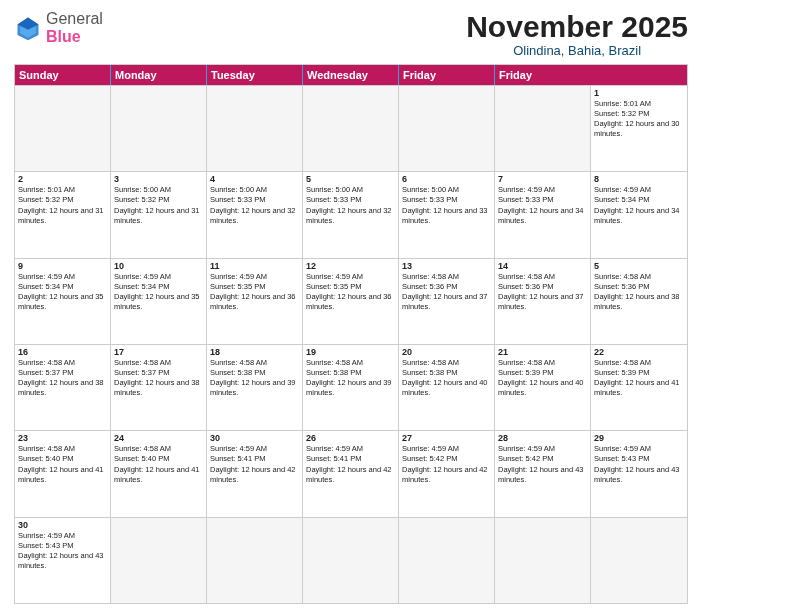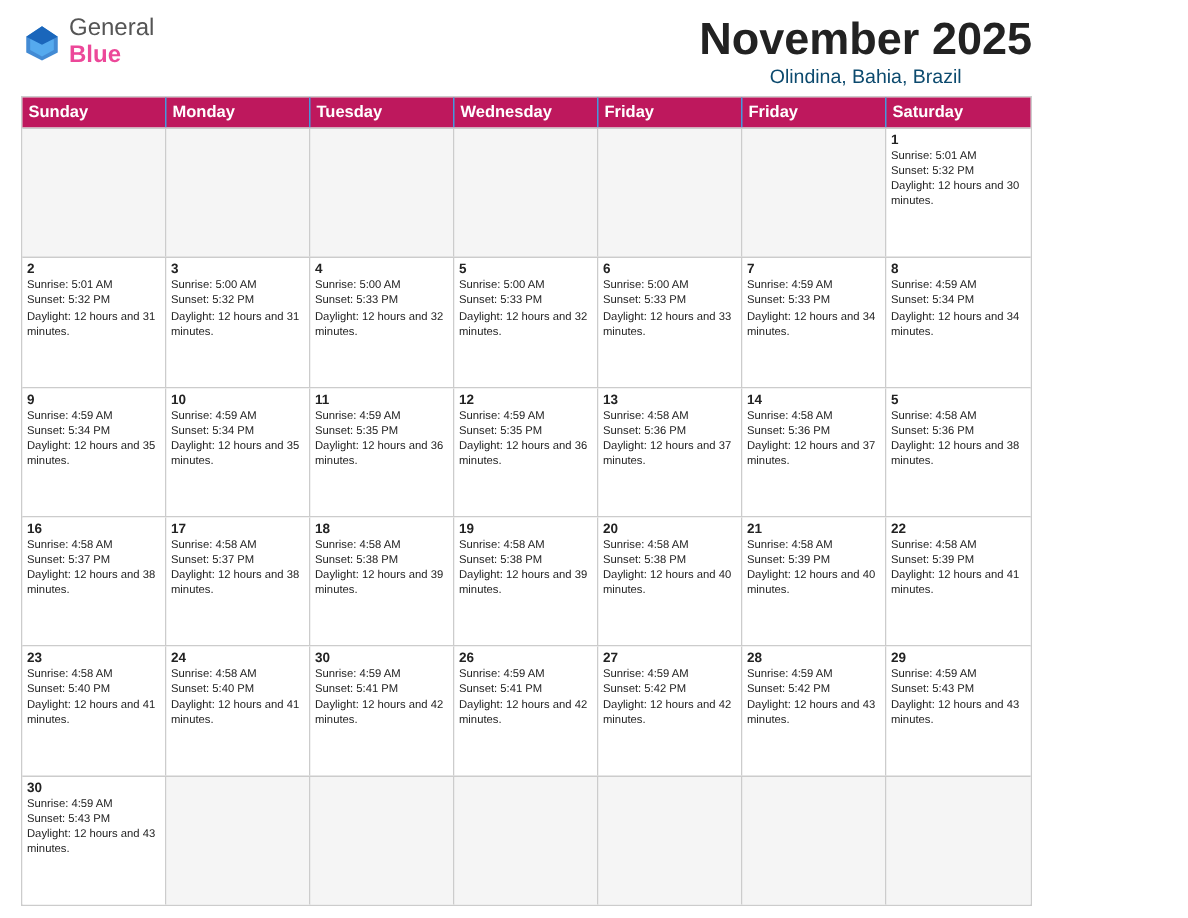--- a/index.html
+++ b/index.html
@@ -126,21 +126,20 @@
   </div>
 
   <div class="calendar">
     <div class="cal-header" id="cal-header-row">
         <div class="cal-header-cell">Sunday</div>
         <div class="cal-header-cell">Monday</div>
         <div class="cal-header-cell">Tuesday</div>
         <div class="cal-header-cell">Wednesday</div>
         <div class="cal-header-cell">Friday</div>
         <div class="cal-header-cell">Friday</div>
-        <div class="cal-header-cell">Saturday</div>
       </div>
     <div class="cal-body" id="cal-body">
         <div class="cal-row">
           <div class="cal-cell empty"></div>
           <div class="cal-cell empty"></div>
           <div class="cal-cell empty"></div>
           <div class="cal-cell empty"></div>
           <div class="cal-cell empty"></div>
           <div class="cal-cell empty"></div>
           <div class="cal-cell">

